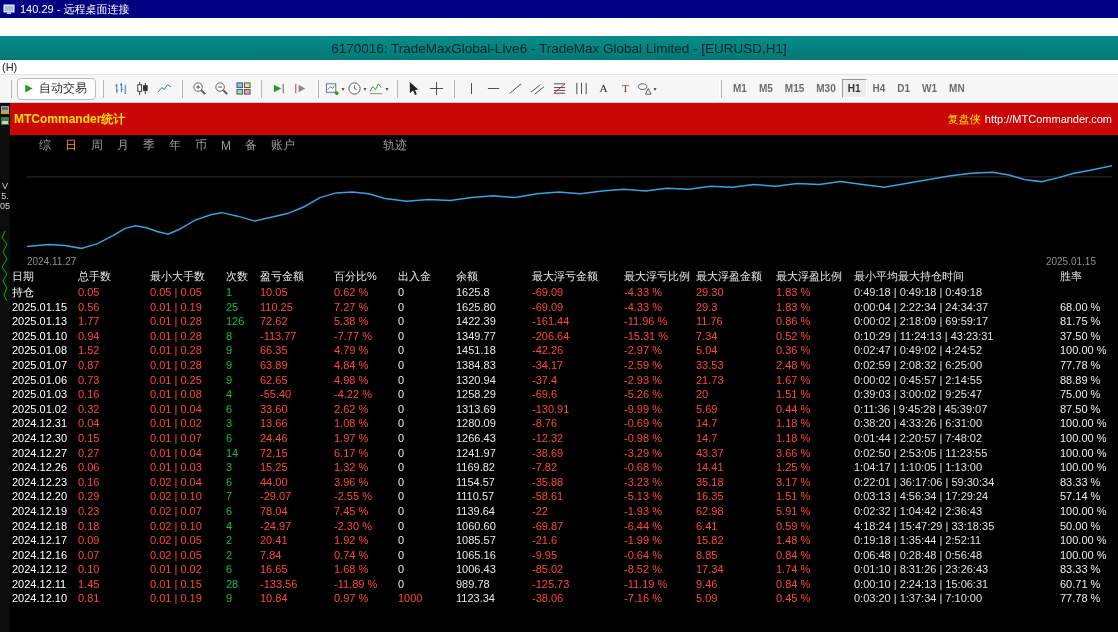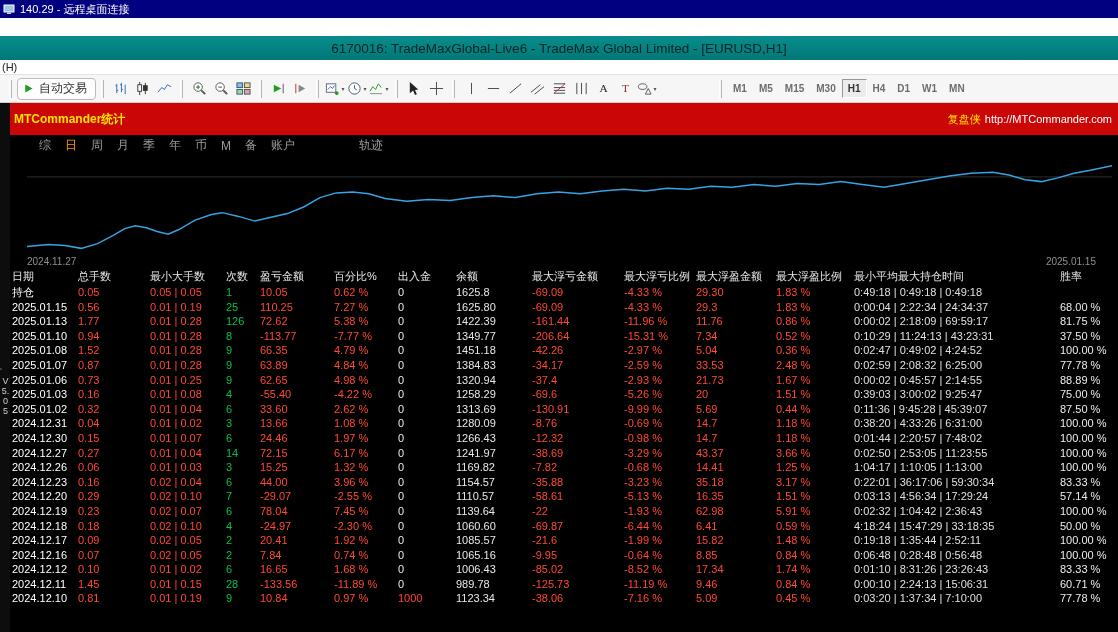--- a/index.html
+++ b/index.html
@@ -19,35 +19,35 @@
   .tb-btn svg{width:15px;height:15px}
   .dd{font-size:6px;color:#555;margin-left:1px}
   .autotrade{height:22px;display:flex;align-items:center;gap:4px;border:1px solid #bcbcbc;border-radius:4px;background:#fdfdfd;padding:0 8px 0 4px;font-size:12px;color:#333;flex:none}
   .autotrade svg{width:13px;height:13px}
   #icon-groups{display:flex;align-items:center}
   .tf-group{display:flex;align-items:center;margin-left:56px}
   .tf{height:19px;padding:0 5px;font-size:10px;font-weight:700;color:#6d6d6d;display:flex;align-items:center;border:1px solid transparent;background:transparent;flex:none}
   .tf.active{background:#ececec;border:1px solid #979797;border-bottom-color:#fff;border-right-color:#fff;color:#333}
 
   .content{flex:1;display:flex;min-height:0}
-  .leftstrip{width:10px;background:#0d0d0d;display:flex;flex-direction:row;align-items:center;flex:none}
+  .leftstrip{width:10px;background:#0d0d0d;display:flex;flex-direction:column;align-items:center;flex:none}
   .strip-icon{width:8px;height:8px;margin-top:3px}
   .v-label{margin-top:56px;color:#cfcfcf;font-size:9px;line-height:10px;text-align:center;width:10px;word-break:break-all}
   .zigzag{margin-top:20px}
 
   .panel{flex:1;display:flex;flex-direction:column;min-width:0}
   .redbar{height:32px;background:var(--bar-red,#cb0606);display:flex;align-items:center;justify-content:space-between;padding:0 6px 0 4px;flex:none}
   .redbar-title{color:#ffe300;font-size:12px;font-weight:700}
   .redbar-right{font-size:11px}
   .brand{color:#ffe300;margin-right:4px}
   .url{color:#fff;text-decoration:none}
   .tabs{height:21px;background:#000;display:flex;align-items:center;padding-left:22px;font-size:12px;flex:none}
   .tab{color:#9c9c9c;padding:0 7px}
   .tab.active{color:var(--tab-active,#ff9c00)}
-  .tab.gap{margin-left:50px}
+  .tab.gap{margin-left:74px}
 
   .chart{height:100px;background:#000;padding:4px 6px 0 17px;flex:none}
   .chart svg{width:100%;height:94px;display:block}
   .chart-labels{height:12px;display:flex;justify-content:space-between;color:#8f8f8f;font-size:10px;padding:0 22px 0 17px;background:#000;flex:none}
 
   .table-wrap{flex:1;background:#000;overflow:hidden;min-height:0}
   table{border-collapse:collapse;table-layout:fixed;width:1108px;white-space:nowrap}
   th{font-weight:400;color:#e8e8e8;font-size:11px;text-align:left;height:17px;line-height:17px;padding:0 0 0 2px;overflow:hidden}
   td{font-size:11px;height:14.6px;line-height:14.6px;padding:0 0 0 2px;overflow:hidden}
   .c-date{color:#fff}

